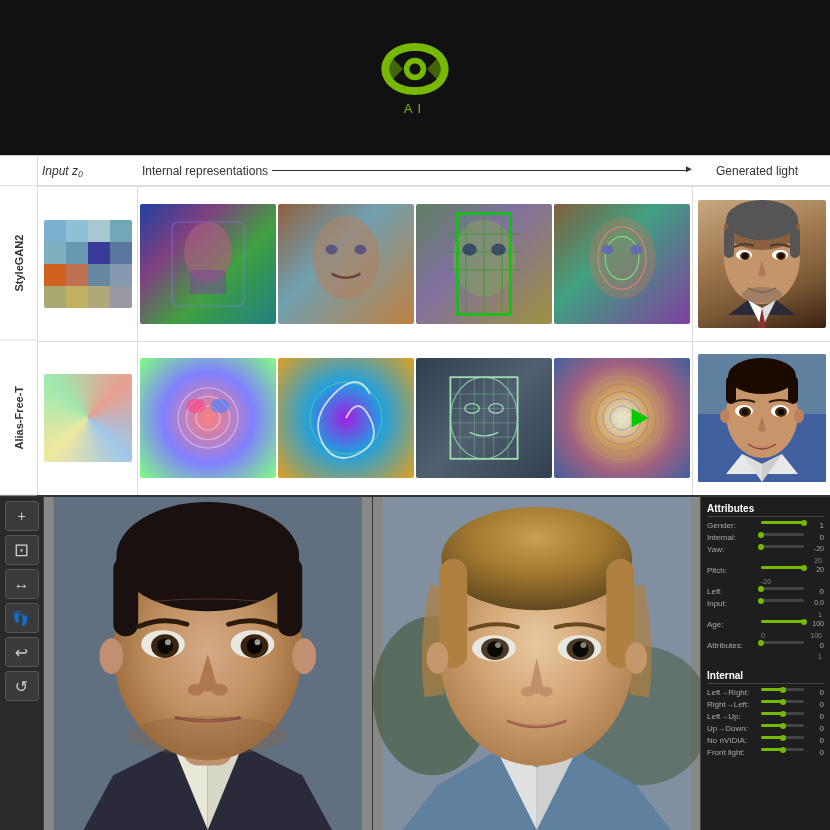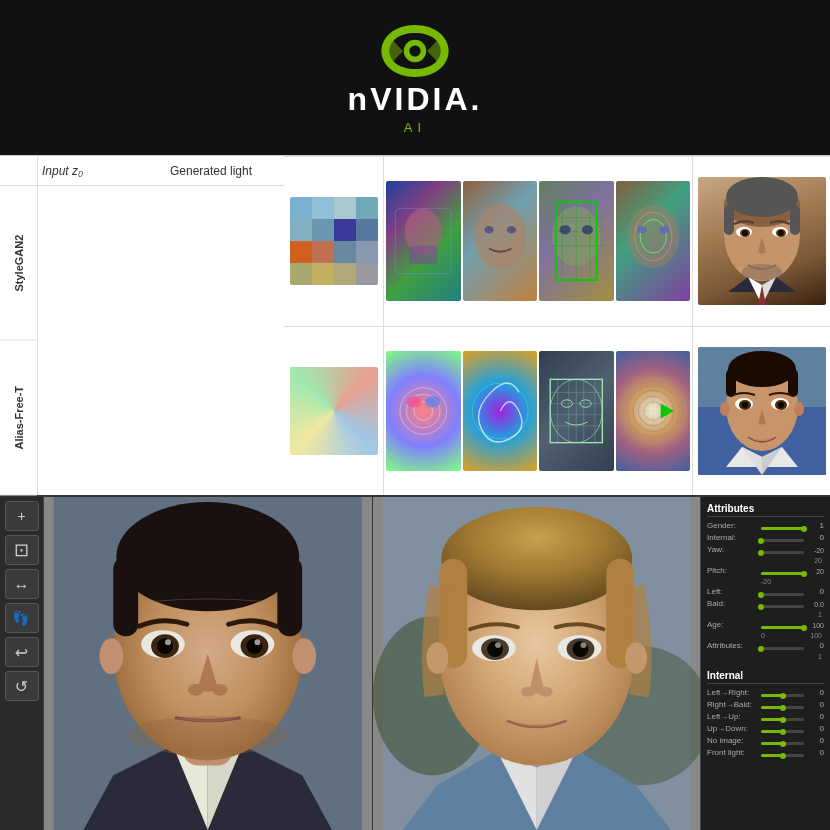--- a/index.html
+++ b/index.html
@@ -52,21 +52,21 @@
       transform: rotate(180deg);
       font-size: 11px;
       font-weight: bold;
       color: #333;
     }
 
     
     #viz-content {
       flex: 1;
       display: flex;
-      flex-direction: row;
+      flex-direction: column;
     }
 
     
     #viz-col-headers {
       height: 30px;
       display: flex;
       align-items: center;
       border-bottom: 1px solid #ddd;
       padding: 0 4px;
       font-size: 12px;
@@ -237,21 +237,21 @@
     .controls-section-title {
       color: #fff;
       font-size: 10px;
       font-weight: bold;
       margin-bottom: 4px;
       border-bottom: 1px solid #444;
       padding-bottom: 2px;
     }
     .control-row {
       display: flex;
-      align-items: flex-end;
+      align-items: flex-start;
       margin-bottom: 3px;
       gap: 2px;
     }
     .control-label {
       width: 52px;
       font-size: 8px;
       color: #aaa;
       flex-shrink: 0;
     }
     .control-slider {
@@ -290,37 +290,40 @@
   <svg id="nvidia-logo" viewBox="0 0 100 75">
 
     <path d="M50 5 C25 5, 8 20, 8 37.5 C8 55, 25 70, 50 70 C75 70, 92 55, 92 37.5 C92 20, 75 5, 50 5Z" fill="#76b900"></path>
     <path d="M50 15 C30 15, 18 25, 18 37.5 C18 50, 30 60, 50 60 C70 60, 82 50, 82 37.5 C82 25, 70 15, 50 15Z" fill="#111"></path>
     <circle cx="50" cy="37.5" r="14" fill="#76b900"></circle>
     <circle cx="50" cy="37.5" r="7" fill="#111"></circle>
 
     <path d="M18 20 L35 37.5 L18 55Z" fill="#76b900" opacity="0.5"></path>
     <path d="M82 20 L65 37.5 L82 55Z" fill="#76b900" opacity="0.5"></path>
   </svg>
-  <div id="nvidia-brand" style="color:#fff;font-size:32px;font-weight:900;letter-spacing:3px;font-family:'Arial Black',Arial,sans-serif;">nVIDIA.</div>
   <div id="ai-label" style="color:#76b900;font-size:13px;letter-spacing:5px;margin-top:2px;">AI</div>
 </div>
 
 <div id="viz-panel">
 
   <div id="row-labels">
     <div style="height:30px; border-bottom:1px solid #ddd;"></div>
     <div class="row-label-area">StyleGAN2</div>
     <div class="row-label-area">Alias-Free-T</div>
   </div>
 
   <div id="viz-content">
 
     <div id="viz-col-headers">
       <div class="col-header-input">
         <span>Input z₀</span>
+      </div>
+      <div class="col-header-internal">
+        <span>Internal representations</span>
+        <div class="arrow-line"></div>
       </div>
       <div class="col-header-generated">
         <span>Generated light</span>
       </div>
     </div>
 
     <div id="viz-rows">
 
       <div class="viz-row">
 
@@ -717,21 +720,21 @@
     <div class="control-row">
       <div class="control-label">Left:</div>
       <div class="control-slider">
         <div class="slider-fill" style="width:0%"></div>
         <div class="slider-thumb" style="left:0%"></div>
       </div>
       <div class="control-value">0</div>
     </div>
 
     <div class="control-row">
-      <div class="control-label">Bald:</div>
+      <div class="control-label">Input:</div>
       <div class="control-slider">
         <div class="slider-fill" style="width:0%"></div>
         <div class="slider-thumb" style="left:0%"></div>
       </div>
       <div class="control-value" style="font-size:7px;">0.0</div>
     </div>
     <div style="text-align:right; font-size:7px; color:#888; margin-bottom:2px; margin-right:2px;">1</div>
 
     <div class="control-row">
       <div class="control-label">Age:</div>
@@ -763,21 +766,21 @@
     <div class="control-row">
       <div class="control-label">Left→Right:</div>
       <div class="control-slider">
         <div class="slider-fill" style="width:50%"></div>
         <div class="slider-thumb" style="left:50%"></div>
       </div>
       <div class="control-value">0</div>
     </div>
 
     <div class="control-row">
-      <div class="control-label">Right→Bald:</div>
+      <div class="control-label">Right→Left:</div>
       <div class="control-slider">
         <div class="slider-fill" style="width:50%"></div>
         <div class="slider-thumb" style="left:50%"></div>
       </div>
       <div class="control-value">0</div>
     </div>
 
     <div class="control-row">
       <div class="control-label">Left→Up:</div>
       <div class="control-slider">
@@ -790,21 +793,21 @@
     <div class="control-row">
       <div class="control-label">Up→Down:</div>
       <div class="control-slider">
         <div class="slider-fill" style="width:50%"></div>
         <div class="slider-thumb" style="left:50%"></div>
       </div>
       <div class="control-value">0</div>
     </div>
 
     <div class="control-row">
-      <div class="control-label">No image:</div>
+      <div class="control-label">No nVIDIA:</div>
       <div class="control-slider">
         <div class="slider-fill" style="width:50%"></div>
         <div class="slider-thumb" style="left:50%"></div>
       </div>
       <div class="control-value">0</div>
     </div>
 
     <div class="control-row">
       <div class="control-label">Front light:</div>
       <div class="control-slider">

